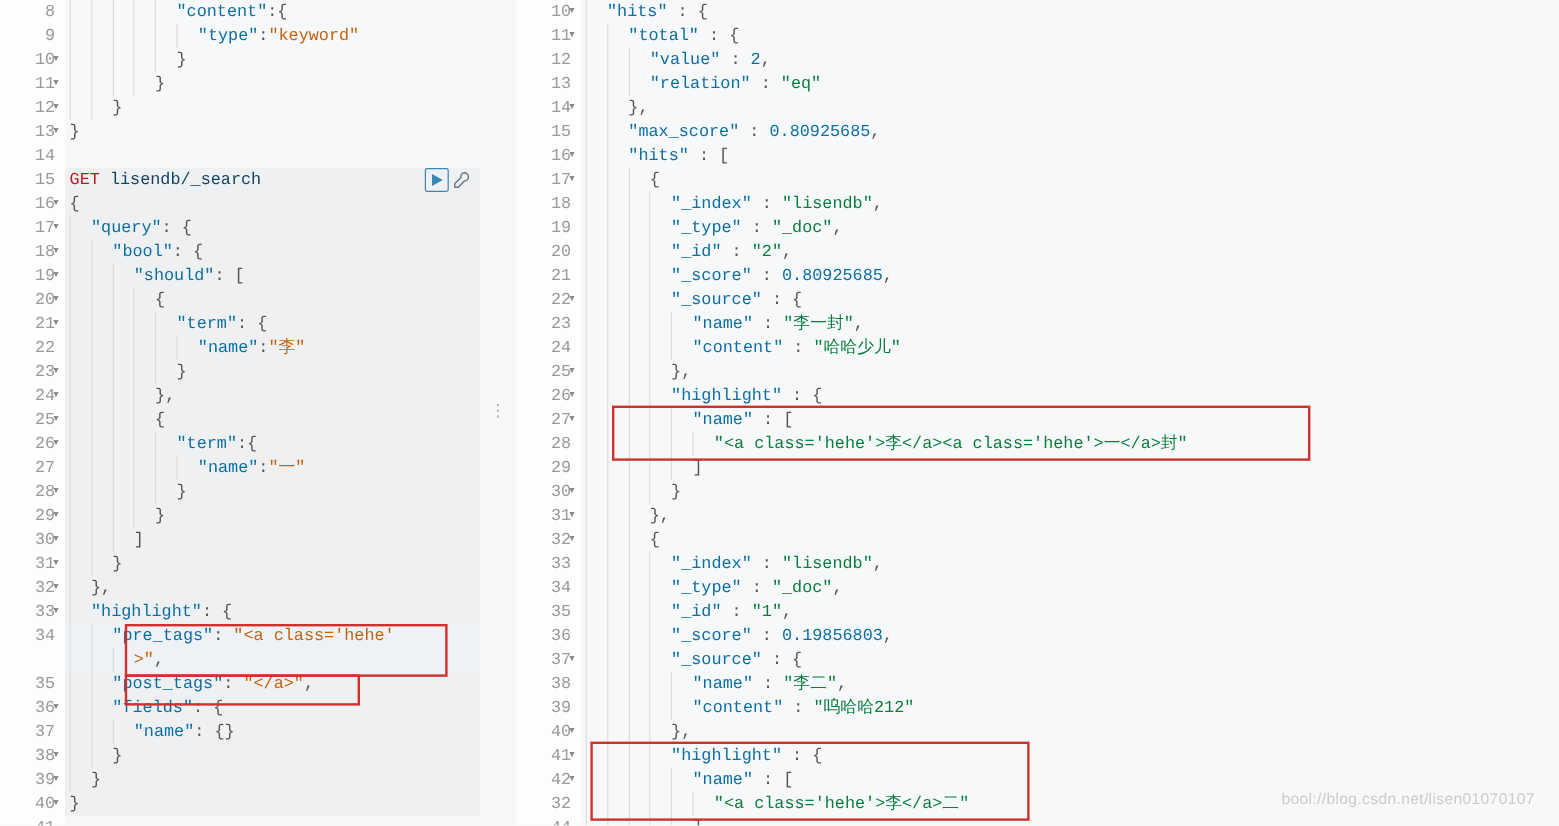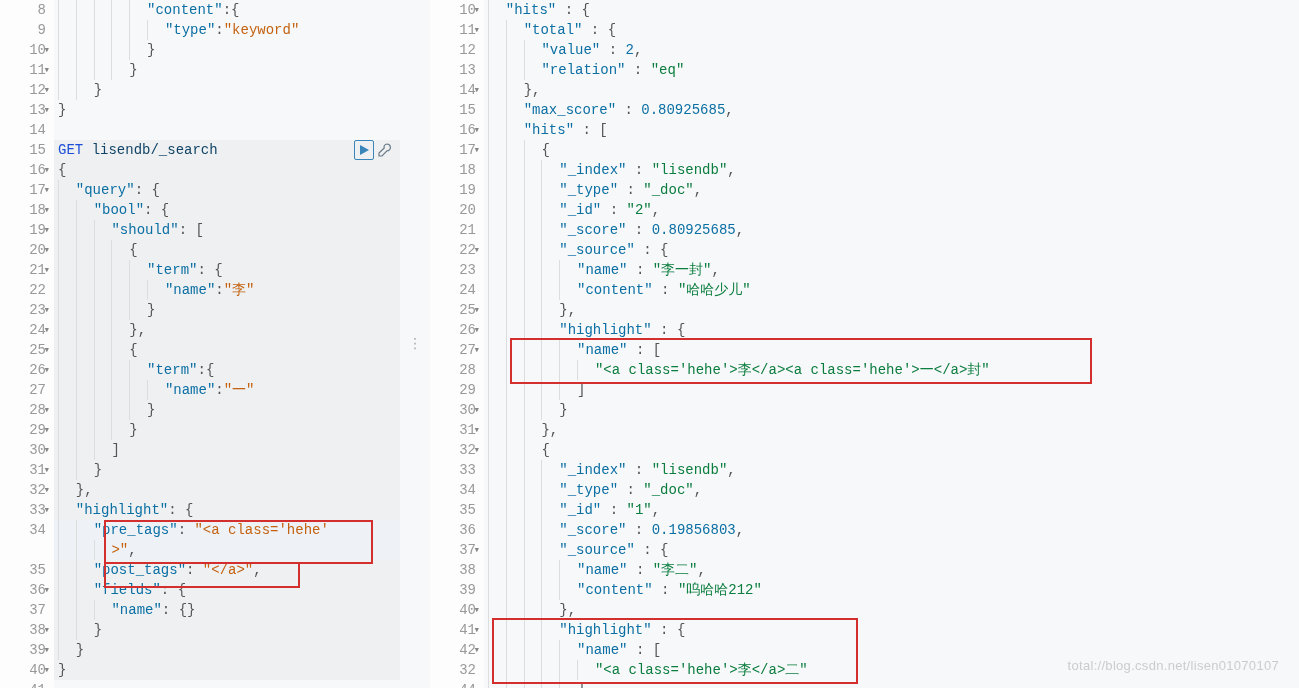--- a/index.html
+++ b/index.html
@@ -6,21 +6,21 @@
   .container{display:flex;height:688px;position:relative}
   .pane{display:flex;overflow:hidden}
   .pane.left{width:400px}
   .pane.right{flex:1}
   .divider{width:30px;display:flex;align-items:center;justify-content:center;color:#aaa;cursor:col-resize}
   .gutter{width:54px;text-align:right;color:#999;background:#fdfdfd;padding:0 8px 0 0;box-sizing:border-box;user-select:none;border-right:0;flex-shrink:0}
   .gutter .ln{height:20px;position:relative}
   .arrow{position:absolute;right:-4px;color:#888;font-size:11px}
   .code{flex:1;white-space:pre;padding:0;overflow:hidden;position:relative}
   .line{height:20px;display:flex;align-items:center;padding-left:4px}
-  .k-red{color:#1d4ed8}
+  .k-red{color:#b91c1c}
   .k-blue{color:#0b6fa4}
   .k-dark{color:#146}
   .k-orange{color:#c46210}
   .k-green{color:#0b7d3e}
   .k-num{color:#0b6fa4}
   .p{color:#555}
   .hl-current{background:#eef2f6}
   .hl-active{background:#eef0f2}
   .actions{position:absolute;right:6px;top:0;height:20px;display:flex;gap:2px;align-items:center}
   .btn-run,.btn-wrench{width:18px;height:18px;display:flex;align-items:center;justify-content:center}
@@ -119,14 +119,14 @@
         <div class="ln">39</div>
         <div class="ln">40<span class="arrow">▾</span></div>
         <div class="ln">41<span class="arrow">▾</span></div>
         <div class="ln">42<span class="arrow">▾</span></div>
         <div class="ln">32</div>
         <div class="ln">44</div>
       </div>
     <div class="code" id="codeR"><div class="line "><span class="guide" style="margin-left: 0px;">&nbsp;&nbsp;</span><span class="k-blue">"hits"</span><span class="p"> : {</span></div><div class="line "><span class="guide" style="margin-left: 0px;">&nbsp;&nbsp;</span><span class="guide">&nbsp;&nbsp;</span><span class="k-blue">"total"</span><span class="p"> : {</span></div><div class="line "><span class="guide" style="margin-left: 0px;">&nbsp;&nbsp;</span><span class="guide">&nbsp;&nbsp;</span><span class="guide">&nbsp;&nbsp;</span><span class="k-blue">"value"</span><span class="p"> : </span><span class="k-num">2</span><span class="p">,</span></div><div class="line "><span class="guide" style="margin-left: 0px;">&nbsp;&nbsp;</span><span class="guide">&nbsp;&nbsp;</span><span class="guide">&nbsp;&nbsp;</span><span class="k-blue">"relation"</span><span class="p"> : </span><span class="k-green">"eq"</span></div><div class="line "><span class="guide" style="margin-left: 0px;">&nbsp;&nbsp;</span><span class="guide">&nbsp;&nbsp;</span><span class="p">},</span></div><div class="line "><span class="guide" style="margin-left: 0px;">&nbsp;&nbsp;</span><span class="guide">&nbsp;&nbsp;</span><span class="k-blue">"max_score"</span><span class="p"> : </span><span class="k-num">0.80925685</span><span class="p">,</span></div><div class="line "><span class="guide" style="margin-left: 0px;">&nbsp;&nbsp;</span><span class="guide">&nbsp;&nbsp;</span><span class="k-blue">"hits"</span><span class="p"> : [</span></div><div class="line "><span class="guide" style="margin-left: 0px;">&nbsp;&nbsp;</span><span class="guide">&nbsp;&nbsp;</span><span class="guide">&nbsp;&nbsp;</span><span class="p">{</span></div><div class="line "><span class="guide" style="margin-left: 0px;">&nbsp;&nbsp;</span><span class="guide">&nbsp;&nbsp;</span><span class="guide">&nbsp;&nbsp;</span><span class="guide">&nbsp;&nbsp;</span><span class="k-blue">"_index"</span><span class="p"> : </span><span class="k-green">"lisendb"</span><span class="p">,</span></div><div class="line "><span class="guide" style="margin-left: 0px;">&nbsp;&nbsp;</span><span class="guide">&nbsp;&nbsp;</span><span class="guide">&nbsp;&nbsp;</span><span class="guide">&nbsp;&nbsp;</span><span class="k-blue">"_type"</span><span class="p"> : </span><span class="k-green">"_doc"</span><span class="p">,</span></div><div class="line "><span class="guide" style="margin-left: 0px;">&nbsp;&nbsp;</span><span class="guide">&nbsp;&nbsp;</span><span class="guide">&nbsp;&nbsp;</span><span class="guide">&nbsp;&nbsp;</span><span class="k-blue">"_id"</span><span class="p"> : </span><span class="k-green">"2"</span><span class="p">,</span></div><div class="line "><span class="guide" style="margin-left: 0px;">&nbsp;&nbsp;</span><span class="guide">&nbsp;&nbsp;</span><span class="guide">&nbsp;&nbsp;</span><span class="guide">&nbsp;&nbsp;</span><span class="k-blue">"_score"</span><span class="p"> : </span><span class="k-num">0.80925685</span><span class="p">,</span></div><div class="line "><span class="guide" style="margin-left: 0px;">&nbsp;&nbsp;</span><span class="guide">&nbsp;&nbsp;</span><span class="guide">&nbsp;&nbsp;</span><span class="guide">&nbsp;&nbsp;</span><span class="k-blue">"_source"</span><span class="p"> : {</span></div><div class="line "><span class="guide" style="margin-left: 0px;">&nbsp;&nbsp;</span><span class="guide">&nbsp;&nbsp;</span><span class="guide">&nbsp;&nbsp;</span><span class="guide">&nbsp;&nbsp;</span><span class="guide">&nbsp;&nbsp;</span><span class="k-blue">"name"</span><span class="p"> : </span><span class="k-green">"李一封"</span><span class="p">,</span></div><div class="line "><span class="guide" style="margin-left: 0px;">&nbsp;&nbsp;</span><span class="guide">&nbsp;&nbsp;</span><span class="guide">&nbsp;&nbsp;</span><span class="guide">&nbsp;&nbsp;</span><span class="guide">&nbsp;&nbsp;</span><span class="k-blue">"content"</span><span class="p"> : </span><span class="k-green">"哈哈少儿"</span></div><div class="line "><span class="guide" style="margin-left: 0px;">&nbsp;&nbsp;</span><span class="guide">&nbsp;&nbsp;</span><span class="guide">&nbsp;&nbsp;</span><span class="guide">&nbsp;&nbsp;</span><span class="p">},</span></div><div class="line "><span class="guide" style="margin-left: 0px;">&nbsp;&nbsp;</span><span class="guide">&nbsp;&nbsp;</span><span class="guide">&nbsp;&nbsp;</span><span class="guide">&nbsp;&nbsp;</span><span class="k-blue">"highlight"</span><span class="p"> : {</span></div><div class="line "><span class="guide" style="margin-left: 0px;">&nbsp;&nbsp;</span><span class="guide">&nbsp;&nbsp;</span><span class="guide">&nbsp;&nbsp;</span><span class="guide">&nbsp;&nbsp;</span><span class="guide">&nbsp;&nbsp;</span><span class="k-blue">"name"</span><span class="p"> : [</span></div><div class="line "><span class="guide" style="margin-left: 0px;">&nbsp;&nbsp;</span><span class="guide">&nbsp;&nbsp;</span><span class="guide">&nbsp;&nbsp;</span><span class="guide">&nbsp;&nbsp;</span><span class="guide">&nbsp;&nbsp;</span><span class="guide">&nbsp;&nbsp;</span><span class="k-green">"&lt;a class='hehe'&gt;李&lt;/a&gt;&lt;a class='hehe'&gt;一&lt;/a&gt;封"</span></div><div class="line "><span class="guide" style="margin-left: 0px;">&nbsp;&nbsp;</span><span class="guide">&nbsp;&nbsp;</span><span class="guide">&nbsp;&nbsp;</span><span class="guide">&nbsp;&nbsp;</span><span class="guide">&nbsp;&nbsp;</span><span class="p">]</span></div><div class="line "><span class="guide" style="margin-left: 0px;">&nbsp;&nbsp;</span><span class="guide">&nbsp;&nbsp;</span><span class="guide">&nbsp;&nbsp;</span><span class="guide">&nbsp;&nbsp;</span><span class="p">}</span></div><div class="line "><span class="guide" style="margin-left: 0px;">&nbsp;&nbsp;</span><span class="guide">&nbsp;&nbsp;</span><span class="guide">&nbsp;&nbsp;</span><span class="p">},</span></div><div class="line "><span class="guide" style="margin-left: 0px;">&nbsp;&nbsp;</span><span class="guide">&nbsp;&nbsp;</span><span class="guide">&nbsp;&nbsp;</span><span class="p">{</span></div><div class="line "><span class="guide" style="margin-left: 0px;">&nbsp;&nbsp;</span><span class="guide">&nbsp;&nbsp;</span><span class="guide">&nbsp;&nbsp;</span><span class="guide">&nbsp;&nbsp;</span><span class="k-blue">"_index"</span><span class="p"> : </span><span class="k-green">"lisendb"</span><span class="p">,</span></div><div class="line "><span class="guide" style="margin-left: 0px;">&nbsp;&nbsp;</span><span class="guide">&nbsp;&nbsp;</span><span class="guide">&nbsp;&nbsp;</span><span class="guide">&nbsp;&nbsp;</span><span class="k-blue">"_type"</span><span class="p"> : </span><span class="k-green">"_doc"</span><span class="p">,</span></div><div class="line "><span class="guide" style="margin-left: 0px;">&nbsp;&nbsp;</span><span class="guide">&nbsp;&nbsp;</span><span class="guide">&nbsp;&nbsp;</span><span class="guide">&nbsp;&nbsp;</span><span class="k-blue">"_id"</span><span class="p"> : </span><span class="k-green">"1"</span><span class="p">,</span></div><div class="line "><span class="guide" style="margin-left: 0px;">&nbsp;&nbsp;</span><span class="guide">&nbsp;&nbsp;</span><span class="guide">&nbsp;&nbsp;</span><span class="guide">&nbsp;&nbsp;</span><span class="k-blue">"_score"</span><span class="p"> : </span><span class="k-num">0.19856803</span><span class="p">,</span></div><div class="line "><span class="guide" style="margin-left: 0px;">&nbsp;&nbsp;</span><span class="guide">&nbsp;&nbsp;</span><span class="guide">&nbsp;&nbsp;</span><span class="guide">&nbsp;&nbsp;</span><span class="k-blue">"_source"</span><span class="p"> : {</span></div><div class="line "><span class="guide" style="margin-left: 0px;">&nbsp;&nbsp;</span><span class="guide">&nbsp;&nbsp;</span><span class="guide">&nbsp;&nbsp;</span><span class="guide">&nbsp;&nbsp;</span><span class="guide">&nbsp;&nbsp;</span><span class="k-blue">"name"</span><span class="p"> : </span><span class="k-green">"李二"</span><span class="p">,</span></div><div class="line "><span class="guide" style="margin-left: 0px;">&nbsp;&nbsp;</span><span class="guide">&nbsp;&nbsp;</span><span class="guide">&nbsp;&nbsp;</span><span class="guide">&nbsp;&nbsp;</span><span class="guide">&nbsp;&nbsp;</span><span class="k-blue">"content"</span><span class="p"> : </span><span class="k-green">"呜哈哈212"</span></div><div class="line "><span class="guide" style="margin-left: 0px;">&nbsp;&nbsp;</span><span class="guide">&nbsp;&nbsp;</span><span class="guide">&nbsp;&nbsp;</span><span class="guide">&nbsp;&nbsp;</span><span class="p">},</span></div><div class="line "><span class="guide" style="margin-left: 0px;">&nbsp;&nbsp;</span><span class="guide">&nbsp;&nbsp;</span><span class="guide">&nbsp;&nbsp;</span><span class="guide">&nbsp;&nbsp;</span><span class="k-blue">"highlight"</span><span class="p"> : {</span></div><div class="line "><span class="guide" style="margin-left: 0px;">&nbsp;&nbsp;</span><span class="guide">&nbsp;&nbsp;</span><span class="guide">&nbsp;&nbsp;</span><span class="guide">&nbsp;&nbsp;</span><span class="guide">&nbsp;&nbsp;</span><span class="k-blue">"name"</span><span class="p"> : [</span></div><div class="line "><span class="guide" style="margin-left: 0px;">&nbsp;&nbsp;</span><span class="guide">&nbsp;&nbsp;</span><span class="guide">&nbsp;&nbsp;</span><span class="guide">&nbsp;&nbsp;</span><span class="guide">&nbsp;&nbsp;</span><span class="guide">&nbsp;&nbsp;</span><span class="k-green">"&lt;a class='hehe'&gt;李&lt;/a&gt;二"</span></div><div class="line "><span class="guide" style="margin-left: 0px;">&nbsp;&nbsp;</span><span class="guide">&nbsp;&nbsp;</span><span class="guide">&nbsp;&nbsp;</span><span class="guide">&nbsp;&nbsp;</span><span class="guide">&nbsp;&nbsp;</span><span class="p">]</span></div><div class="redbox" style="top: 338px; left: 26px; width: 578px; height: 42px;"></div><div class="redbox" style="top: 618px; left: 8px; width: 362px; height: 62px;"></div></div>
   </div>
 
-  <div class="watermark">total://blog.csdn.net/lisen01070107</div>
+  <div class="watermark">bool://blog.csdn.net/lisen01070107</div>
 </div>
 
 </body></html>

